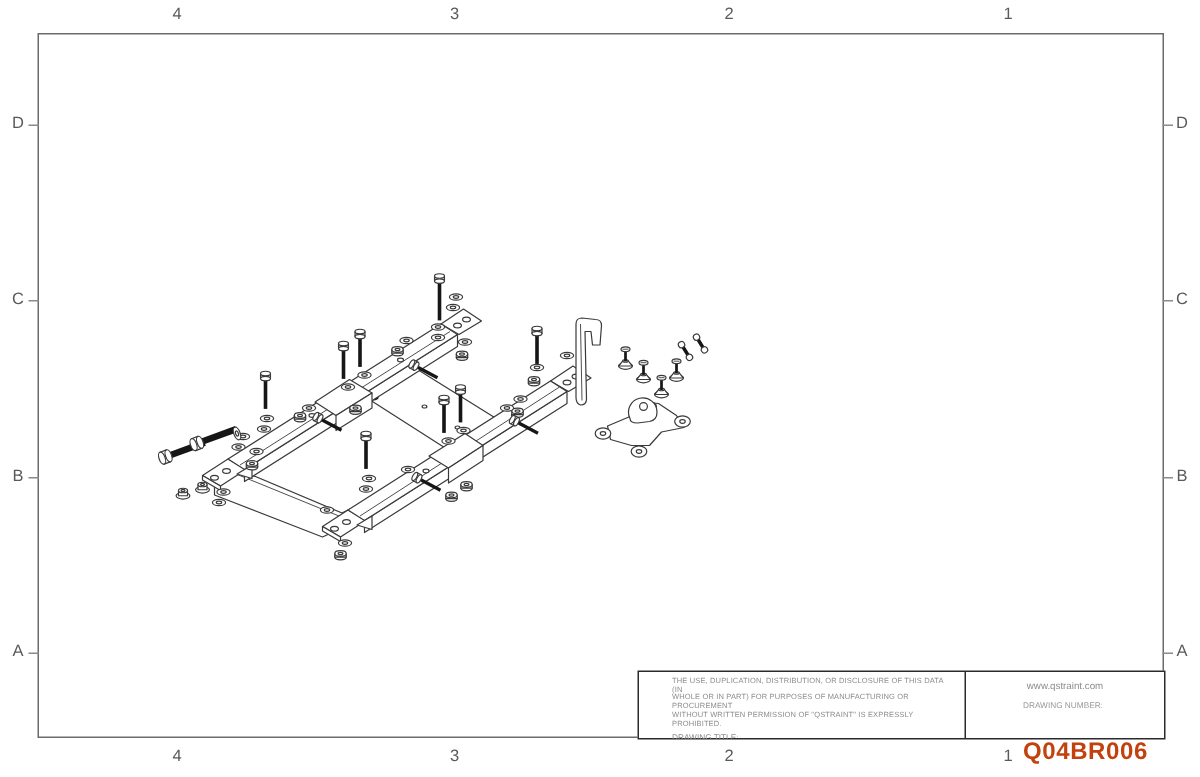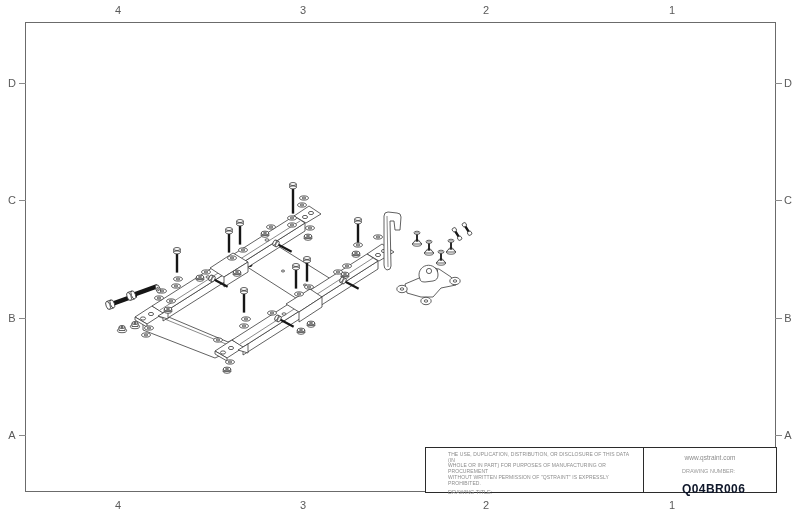--- a/index.html
+++ b/index.html
@@ -22,21 +22,21 @@
               border:1px solid #2b2b2b;background:#fff;box-sizing:border-box;display:flex;}
   .tb-left{width:218px;border-right:1px solid #2b2b2b;box-sizing:border-box;
            padding:4px 6px 0 22px;}
   .disclaimer{font-size:5px;line-height:5.7px;color:#8c8c8c;letter-spacing:.1px;}
   .dt-label{font-size:5.5px;color:#8c8c8c;margin-top:3px;}
   .dt-title{font-size:10.5px;font-weight:bold;color:#141414;text-align:center;
             margin-top:2px;letter-spacing:.3px;}
   .tb-right{flex:1;padding-top:6px;}
   .website{font-size:6.5px;color:#8c8c8c;text-align:center;}
   .dn-label{font-size:5.5px;color:#9a9a9a;margin:7px 0 0 38px;}
-  .dn-value{font-size:12px;font-weight:bold;color:#0f172a;margin:8px 0 0 38px;
+  .dn-value{font-size:16px;font-weight:bold;color:#c2410c;margin:19px 0 0 38px;
             letter-spacing:.4px;}
 </style>
 </head>
 <body>
 
 <div id="page">
 
   <div id="frame"></div>
 
   <span class="lbl" style="left:118px;top:10px">4</span>

